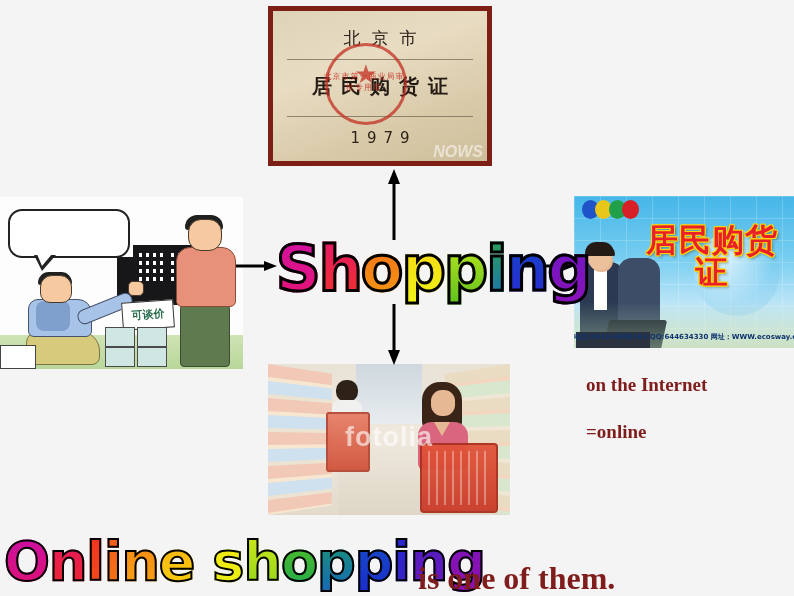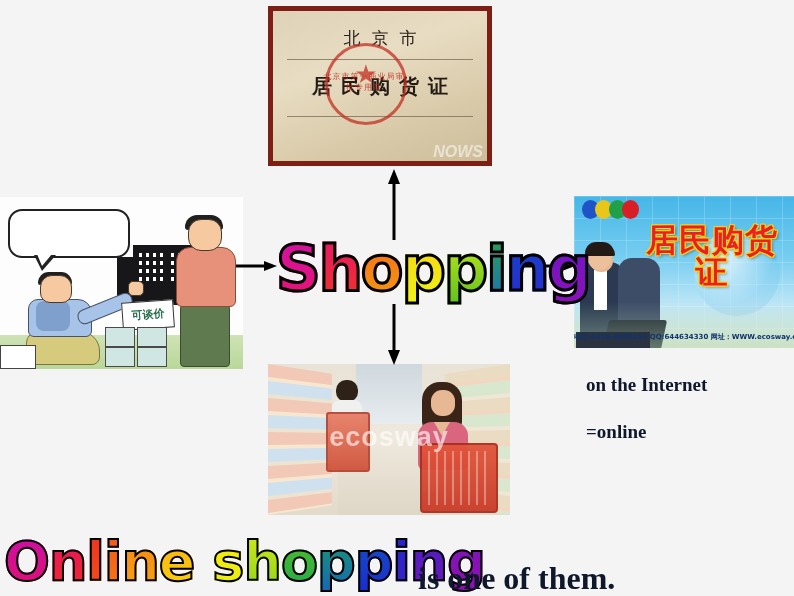--- a/index.html
+++ b/index.html
@@ -162,36 +162,37 @@
   
   .wordart{position:absolute;white-space:nowrap;font-family:"DejaVu Sans",sans-serif;font-weight:bold;}
   .wordart span{display:inline-block;
       background-clip:text;-webkit-background-clip:text;color:transparent;
       -webkit-text-stroke:2px #000;paint-order:stroke fill;}
   #shopping-title{left:276px;top:232px;font-size:62px;letter-spacing:-2px;}
   #shopping-title span{-webkit-text-stroke:3px #000;}
   #online-shopping-title{left:4px;top:530px;font-size:54px;letter-spacing:-1px;}
 
   
-  .serif-bold{position:absolute;font-family:"Liberation Serif",serif;font-weight:bold;color:#0f172a;}
+  .serif-bold{position:absolute;font-family:"Liberation Serif",serif;font-weight:bold;color:#7f1d1d;}
   #internet-line{left:586px;top:374px;font-size:19px;}
   #online-line{left:586px;top:421px;font-size:19px;text-align:right;}
   #is-one-of-them{left:390px;top:560px;font-size:32px;padding-left:28px;}
 </style>
 </head>
 <body>
 
 <div class="stage">
 
   <div class="photo" id="ration-card">
     <div class="rc-inner">
       <div class="rc-city">北京市</div>
       <div class="rc-line rc-l1"></div>
       <div class="rc-main">居民购货证</div>
       <div class="rc-line rc-l2"></div>
+      <div class="rc-year">1979</div>
       <div class="rc-stamp"></div>
       <div class="rc-stamp-txt">北京市第一商业局审批专用章</div>
       <div class="rc-wm">NOWS</div>
     </div>
   </div>
 
   <div class="photo" id="cartoon">
     <div class="ground"></div>
 
     <div class="buildings">
@@ -297,21 +298,21 @@
         <span class="top"></span>
     </div>
     <div class="cart2"></div>
     <div class="woman">
       <span class="hair"></span>
         <span class="face"></span>
         <span class="top"></span>
         <span class="vneck"></span>
     </div>
     <div class="cart"></div>
-    <div class="wm">ecosway</div>
+    <div class="wm">fotolia</div>
   </div>
 
   <svg class="arrow" id="arrow-up" viewBox="0 0 16 72">
     <line x1="8" y1="72" x2="8" y2="14" stroke="#000" stroke-width="3"></line>
     <polygon points="8,1 2,16 14,16" fill="#000"></polygon>
   </svg>
 
   <svg class="arrow" id="arrow-down" viewBox="0 0 16 62">
     <line x1="8" y1="0" x2="8" y2="48" stroke="#000" stroke-width="3"></line>
     <polygon points="8,61 2,46 14,46" fill="#000"></polygon>

